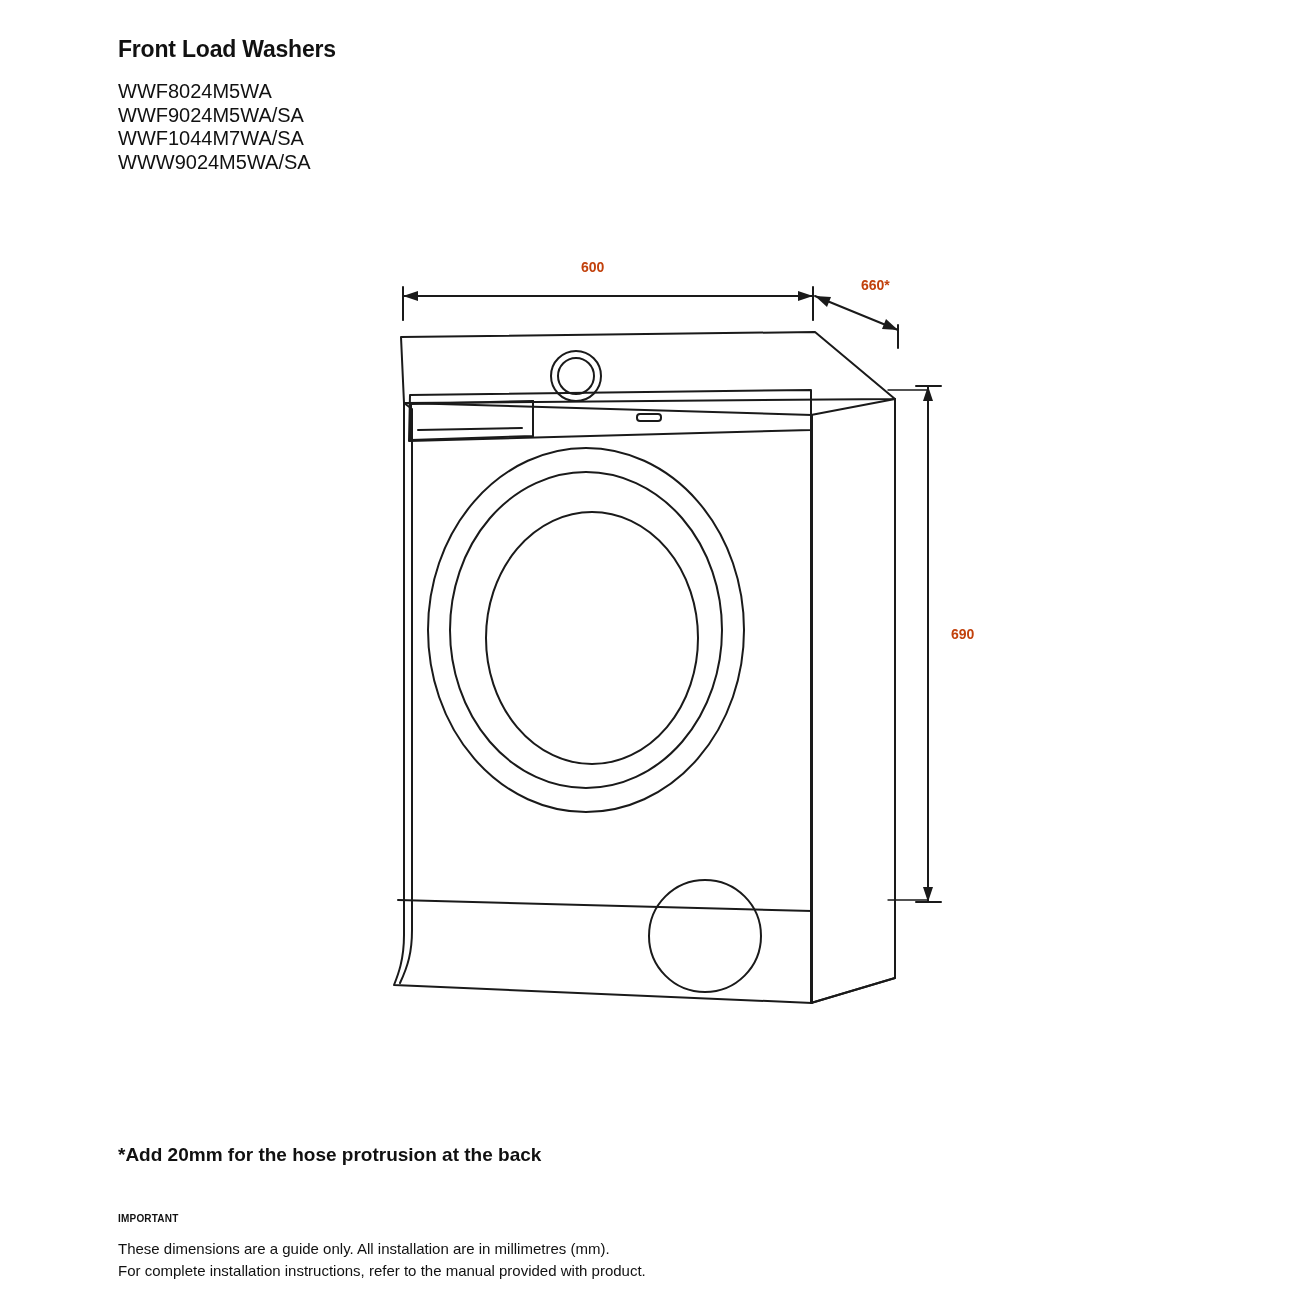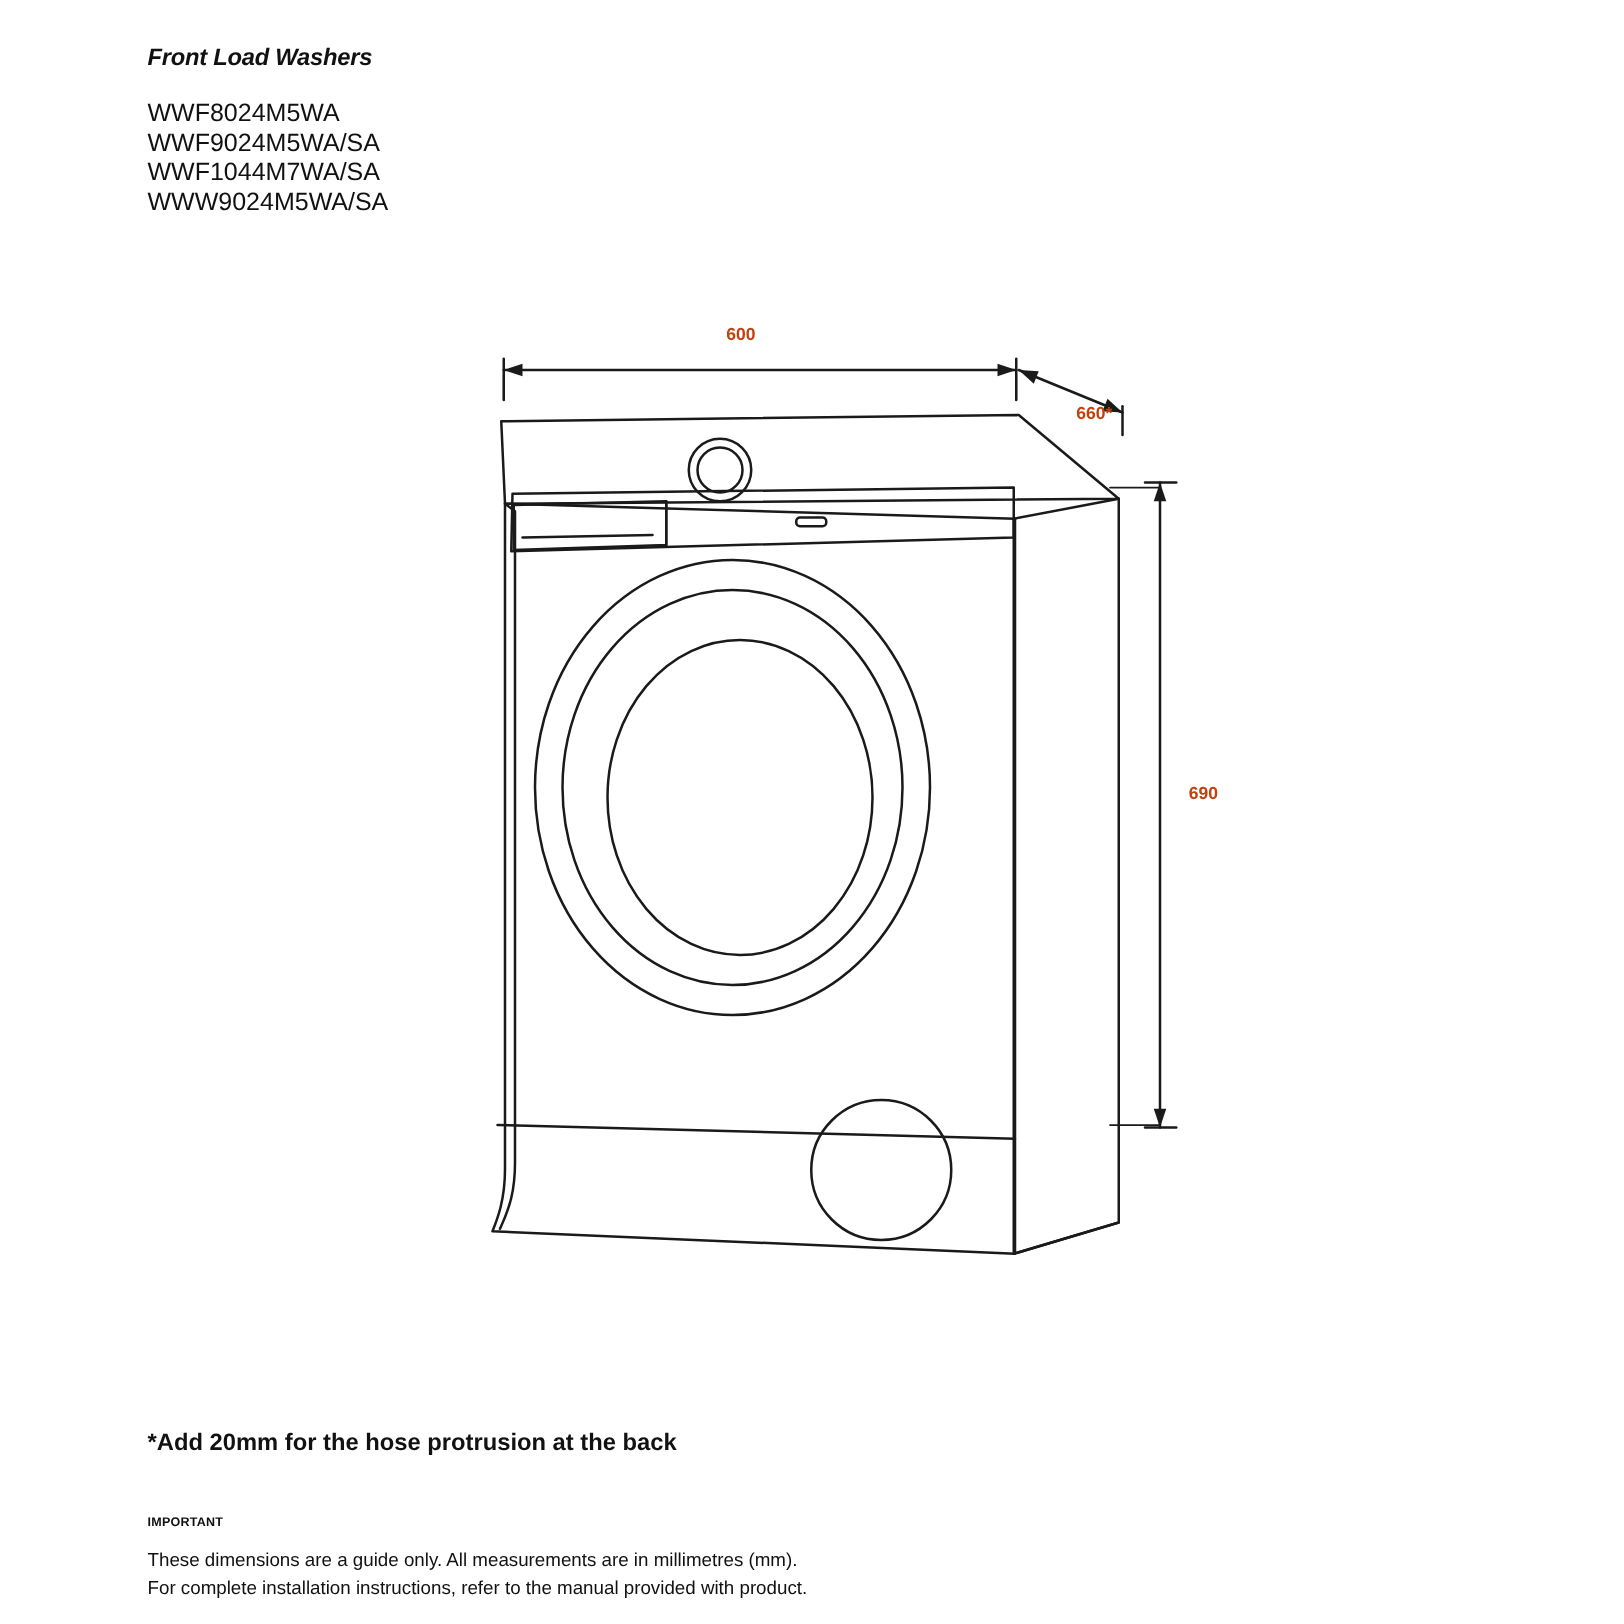--- a/index.html
+++ b/index.html
@@ -18,25 +18,24 @@
 
   .page {
     position: absolute;
     inset: 0;
   }
 
   .title {
     position: absolute;
     left: 118px;
     top: 36px;
-    font-size: 19px;
+    font-size: 23px;
     font-weight: bold;
     letter-spacing: -0.2px;
     color: #111111;
-    font-style: italic;
   }
 
   .models {
     position: absolute;
     left: 118px;
     top: 80px;
     font-size: 20px;
     line-height: 23.5px;
     color: #111111;
   }
@@ -53,21 +52,21 @@
   }
 
   .dim-label {
     position: absolute;
     font-size: 14px;
     font-weight: bold;
     color: #c2410c;
     white-space: nowrap;
   }
   .dim-width { left: 581px; top: 259px; }
-  .dim-depth { left: 861px; top: 277px; margin-top: 45px; }
+  .dim-depth { left: 861px; top: 277px; }
   .dim-height { left: 951px; top: 626px; }
 
   .footnote {
     position: absolute;
     left: 118px;
     top: 1144px;
     font-size: 19px;
     font-weight: bold;
     color: #111111;
   }
@@ -195,17 +194,17 @@
 
   <div class="dim-label dim-depth">660*</div>
 
   <div class="dim-label dim-height">690</div>
 
   <div class="footnote">*Add 20mm for the hose protrusion at the back</div>
 
   <div class="important-head">IMPORTANT</div>
 
   <div class="important-body">
-    <div>These dimensions are a guide only. All measurements are in millimetres (mm).</div>
+    <div>These dimensions are a guide only. All installation are in millimetres (mm).</div>
     <div>For complete installation instructions, refer to the manual provided with product.</div>
   </div>
 
 </div>
 
 </body></html>

